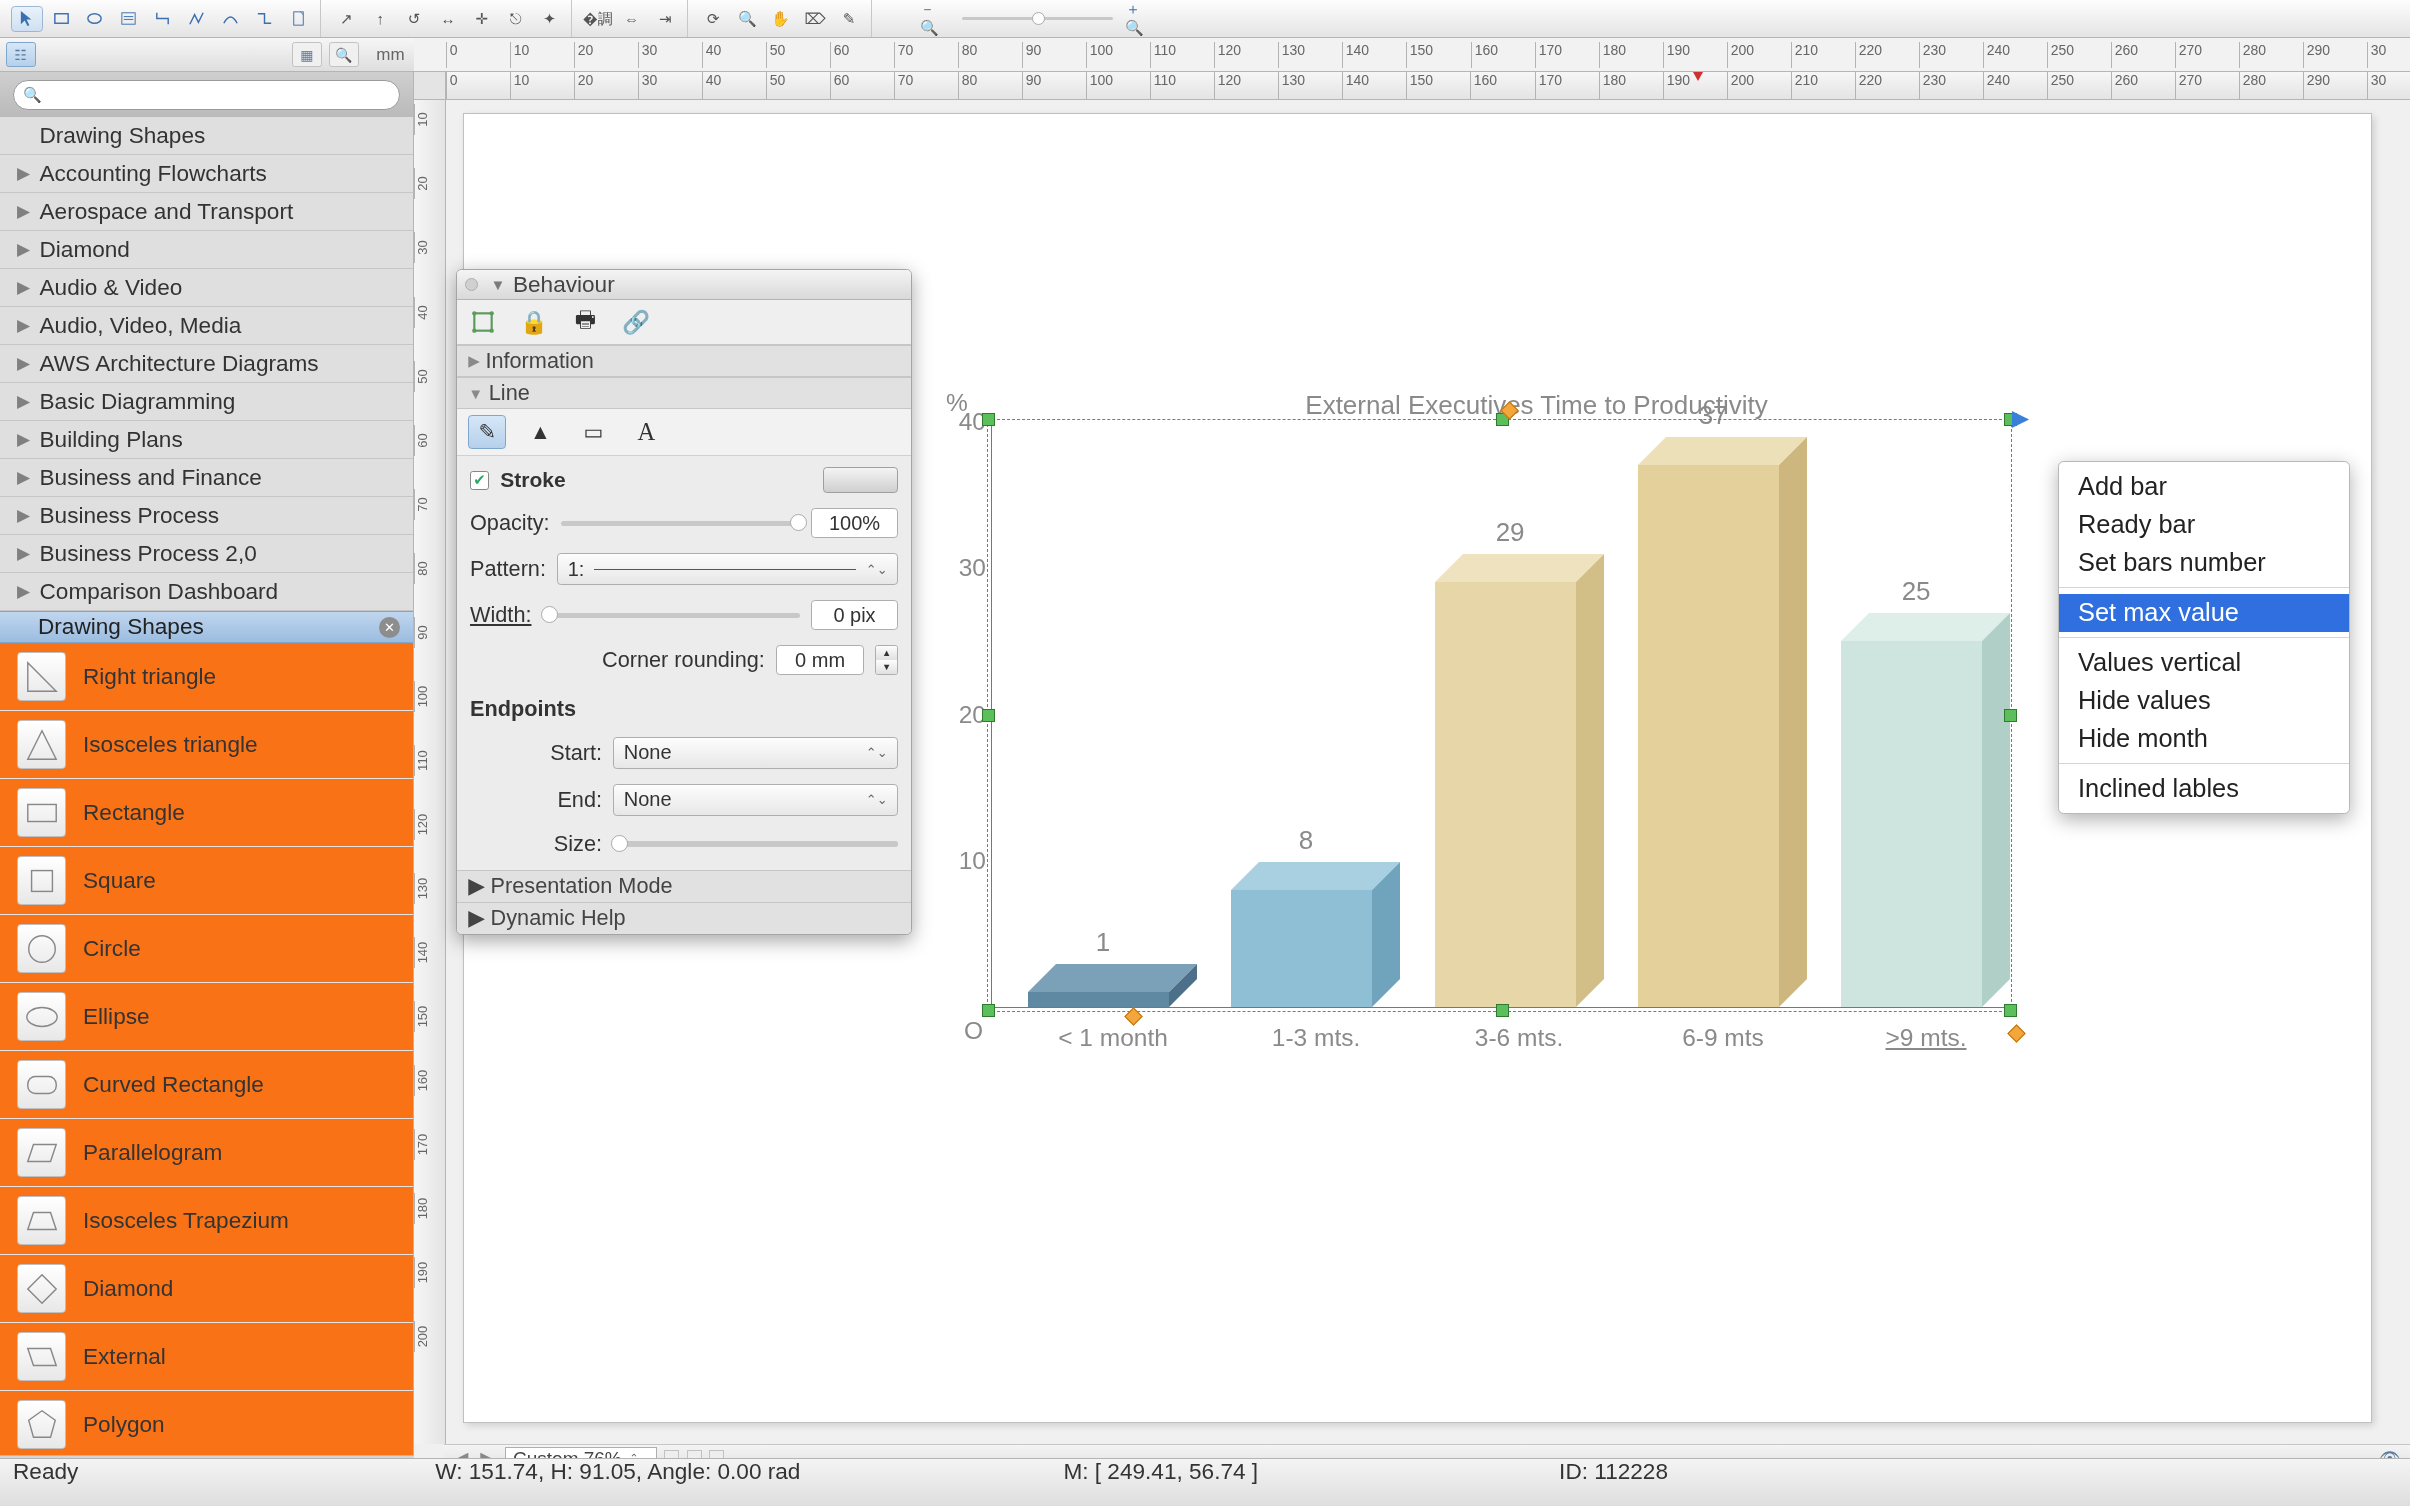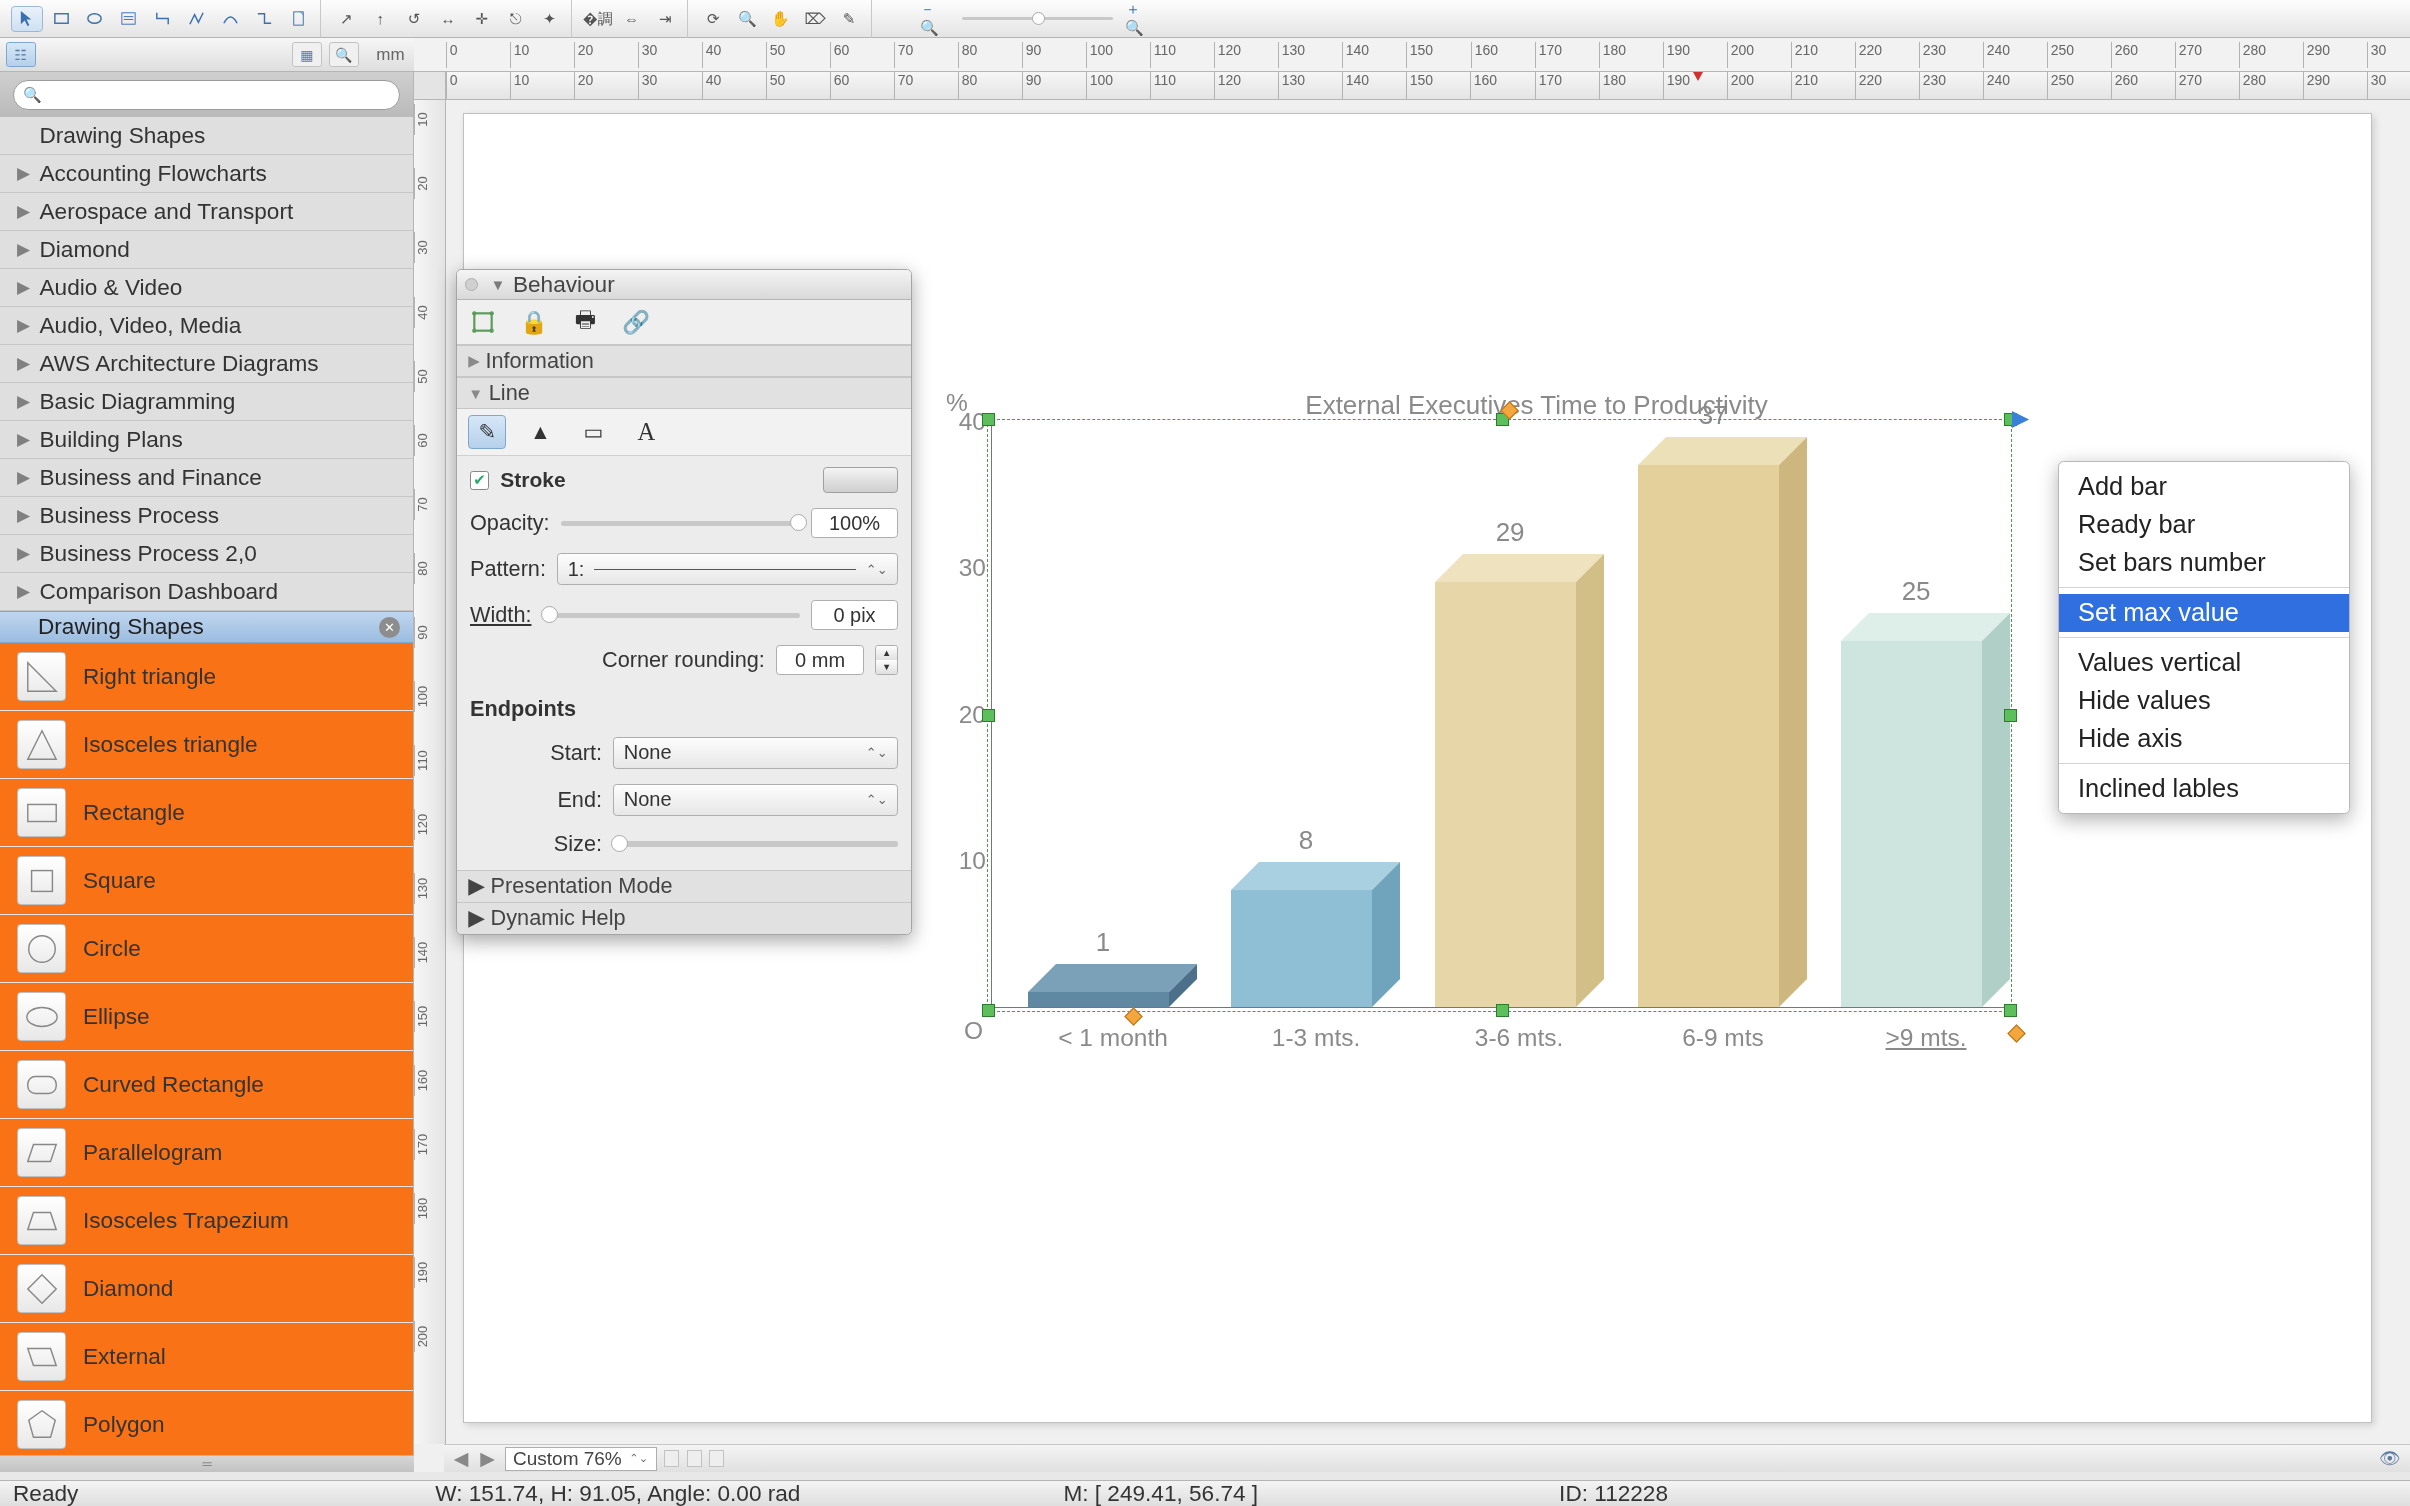--- a/index.html
+++ b/index.html
@@ -124,23 +124,23 @@
   position:absolute; top:461px; left:2058px; width:292px;
   background:#fff; border:0.9px solid #b8b8b8; border-radius:5.6px;
   box-shadow:0 5.6px 19px rgba(0,0,0,.3); padding:5.6px 0; font-size:25.4px;
 }
 .ctx-item { height:38px; display:flex; align-items:center; padding:0 19px; color:#222;}
 .ctx-item.sel { background:#2f6fe0; color:#fff;}
 .ctx-sep { height:0.9px; background:#d4d4d4; margin:5.6px 0;}
 
 
 .statusbar {
-  position:absolute; left:0; right:0; bottom:0; height:26px;
+  position:absolute; left:0; right:0; bottom:0; height:48px;
   background:linear-gradient(#f4f4f4,#dedede); border-top:0.9px solid #b5b5b5;
-  display:flex; align-items:center; font-size:22.6px; color:#333; padding:0 13px; gap:56px;
+  display:flex; align-items:flex-start; font-size:22.6px; color:#333; padding:0 13px; gap:56px;
 }
 .statusbar .seg { white-space:nowrap;}
 
 
 .zoomrow { position:absolute; left:444px; bottom:34px; height:28px; right:0; background:linear-gradient(#f4f4f4,#e0e0e0); border-top:0.9px solid #c6c6c6; display:flex;align-items:center;padding:0 7.5px;gap:7.5px;font-size:19px;color:#444;}
 .zoomrow .nav { width:19px; text-align:center; color:#888;}
 .zoomrow .combo { height:24px; border:0.9px solid #aeaeae; background:#fff; padding:0 7.5px; display:flex;align-items:center;gap:7.5px;}
 .zoomrow .tab-sw { width:15px;height:17px;border:0.9px solid #c2c2c2;background:#eee;}
 .zoomrow .eye { position:absolute; right:9.4px; font-size:17px; color:#5a7aa0;}
 
@@ -674,21 +674,21 @@
 
 <div class="ctx-menu" id="ctxmenu">
     <div class="ctx-item">Add bar</div>
     <div class="ctx-item">Ready bar</div>
     <div class="ctx-item">Set bars number</div>
     <div class="ctx-sep"></div>
     <div class="ctx-item sel">Set max value</div>
     <div class="ctx-sep"></div>
     <div class="ctx-item">Values vertical</div>
     <div class="ctx-item">Hide values</div>
-    <div class="ctx-item">Hide axis</div>
+    <div class="ctx-item">Hide month</div>
     <div class="ctx-sep"></div>
     <div class="ctx-item">Inclined lables</div>
   </div>
 
 <div class="zoomrow">
   <span class="nav">◀</span>
   <span class="nav">▶</span>
   <div class="combo">
     <span>Custom 76%</span>
     <span style="font-size:11.3px;color:#666;">⌃⌄</span>

